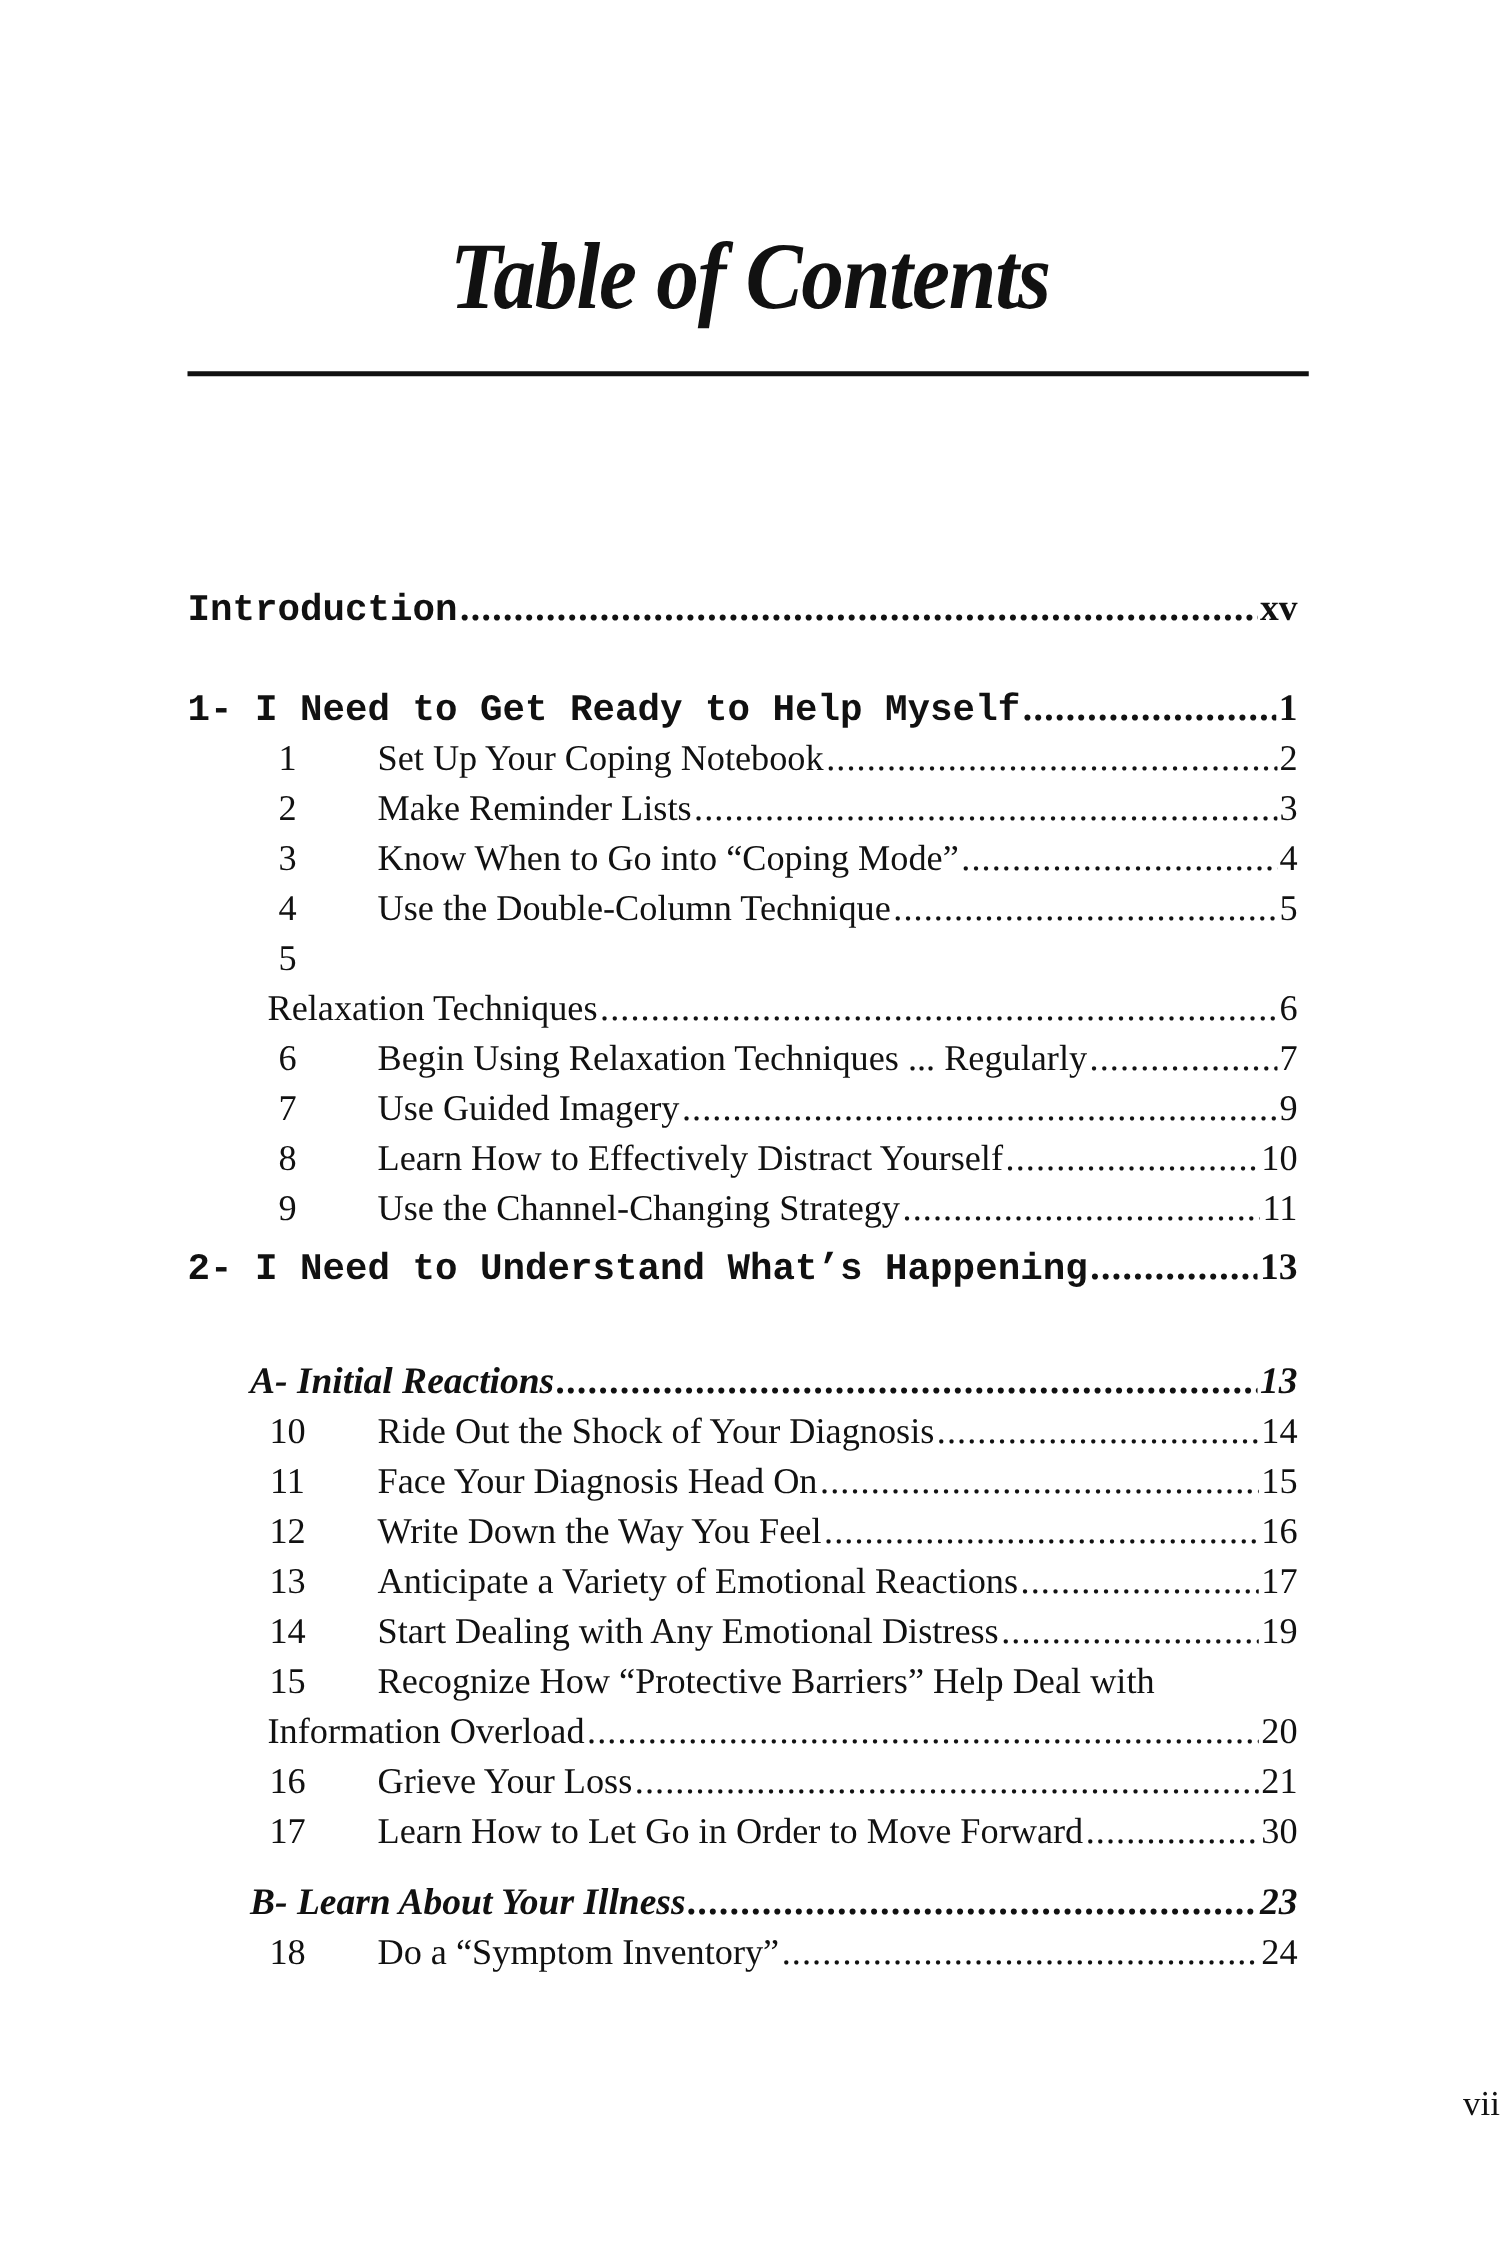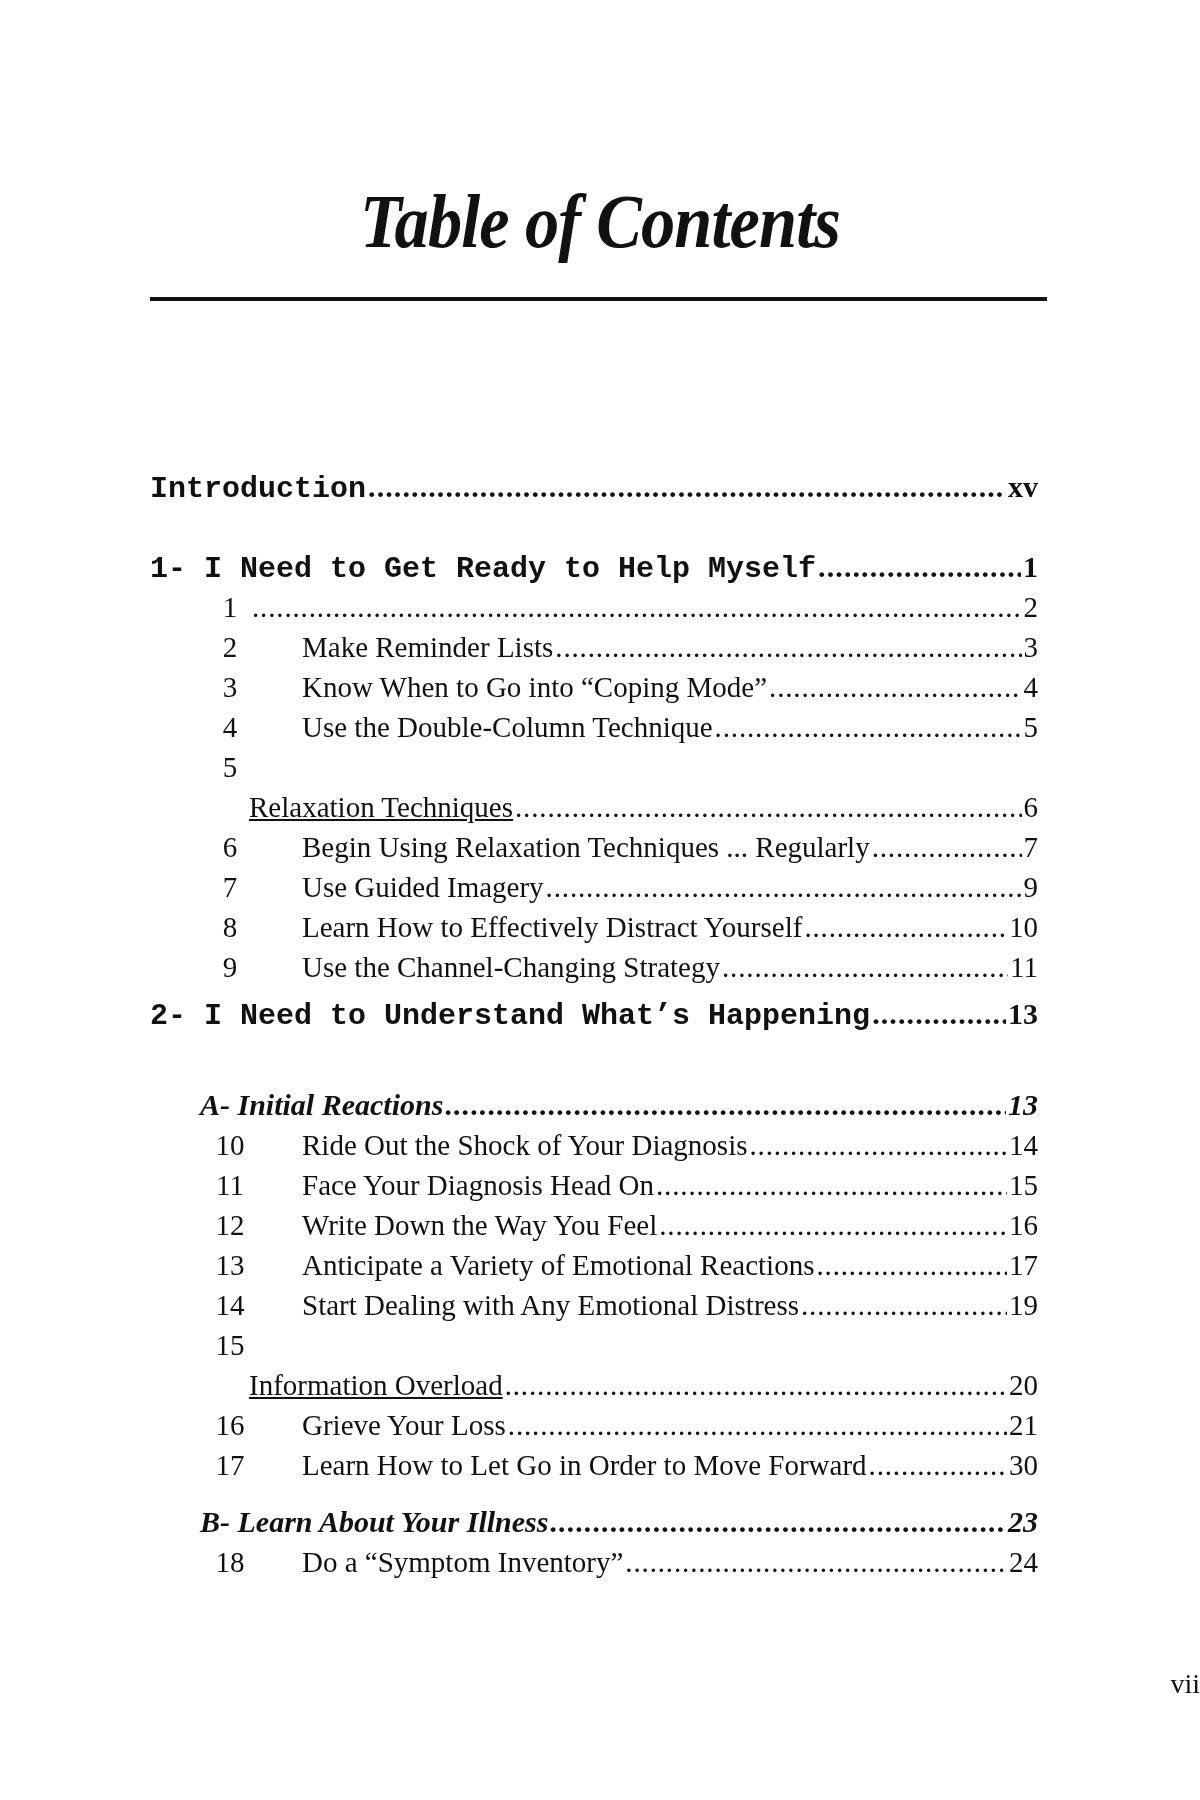--- a/index.html
+++ b/index.html
@@ -8,21 +8,21 @@
   .title { position: absolute; left: 150px; width: 900px; top: 183px; text-align: center;
            font-size: 76px; font-weight: bold; font-style: italic; letter-spacing: -1px;
            font-family: "Liberation Serif", serif; transform: scaleX(0.9); line-height: 1; }
   .rule { position: absolute; left: 150px; width: 897px; top: 297px; height: 4px; background: #111; }
   .toc { position: absolute; left: 150px; width: 888px; top: 0; }
   .row { position: absolute; left: 0; width: 888px; height: 40px; display: flex; align-items: baseline;
          font-size: 29px; line-height: 40px; white-space: nowrap; }
   .row .num { width: 100px; text-align: right; padding-right: 0; flex: none; box-sizing: border-box; }
   .row .num span { display: inline-block; width: 40px; text-align: center; margin-left: 42px; }
   .row .text { flex: none; margin-left: 52px; }
-  .row .text.nonum { margin-left: 99px; text-decoration: underline; }
+  .row .text.nonum { margin-left: 64px; }
   .row .leader { flex: 1 1 auto; overflow: hidden; margin: 0 2px; letter-spacing: 2.5px; }
   .row .leader::before { content: ". . . . . . . . . . . . . . . . . . . . . . . . . . . . . . . . . . . . . . . . . . . . . . . . . . . . . . . . . . . . . . . . . . . . . . . . . . . . . . . . . . . . . . . . . . . . . . . . . . . . . . . . . . . . . . . . . . . . . . . . . . . . . . . . . . . . . . . . . . . . . . . . . . . . . . . . . . . . . . . . . . . . . . . . . . . . . . . . . . . . . . . . . . . . . . . . . . . . . ."; letter-spacing: -3.2px; }
   .row .page { flex: none; }
   .row.chapter { font-weight: bold; font-size: 30px; }
   .row.chapter .text { margin-left: 0; font-family: Liberation Mono, monospace; }
   .row.section { font-weight: bold; font-style: italic; font-size: 30px; }
   .row.section .text { margin-left: 50px; }
   .row.cont .leader { visibility: hidden; }
   .folio { position: absolute; top: 1668px; left: 0; width: 1200px; text-align: right; font-size: 28px; }
 </style>
@@ -41,20 +41,21 @@
   </div>
 
   <div class="row chapter" style="top:547px">
     <span class="text">1- I Need to Get Ready to Help Myself</span>
     <span class="leader"></span>
     <span class="page">1</span>
   </div>
 
   <div class="row" style="top:587px">
     <span class="num"><span>1</span></span>
+    <span class="text">Set Up Your Coping Notebook</span>
     <span class="leader"></span>
     <span class="page">2</span>
   </div>
   <div class="row" style="top:627px">
     <span class="num"><span>2</span></span>
     <span class="text">Make Reminder Lists</span>
     <span class="leader"></span>
     <span class="page">3</span>
   </div>
   <div class="row" style="top:667px">
@@ -140,20 +141,21 @@
     <span class="page">17</span>
   </div>
   <div class="row" style="top:1285px">
     <span class="num"><span>14</span></span>
     <span class="text">Start Dealing with Any Emotional Distress</span>
     <span class="leader"></span>
     <span class="page">19</span>
   </div>
   <div class="row cont" style="top:1325px">
     <span class="num"><span>15</span></span>
+    <span class="text">Recognize How “Protective Barriers” Help Deal with</span>
     <span class="leader"></span>
   </div>
   <div class="row" style="top:1365px">
     <span class="text nonum">Information Overload</span>
     <span class="leader"></span>
     <span class="page">20</span>
   </div>
   <div class="row" style="top:1405px">
     <span class="num"><span>16</span></span>
     <span class="text">Grieve Your Loss</span>

